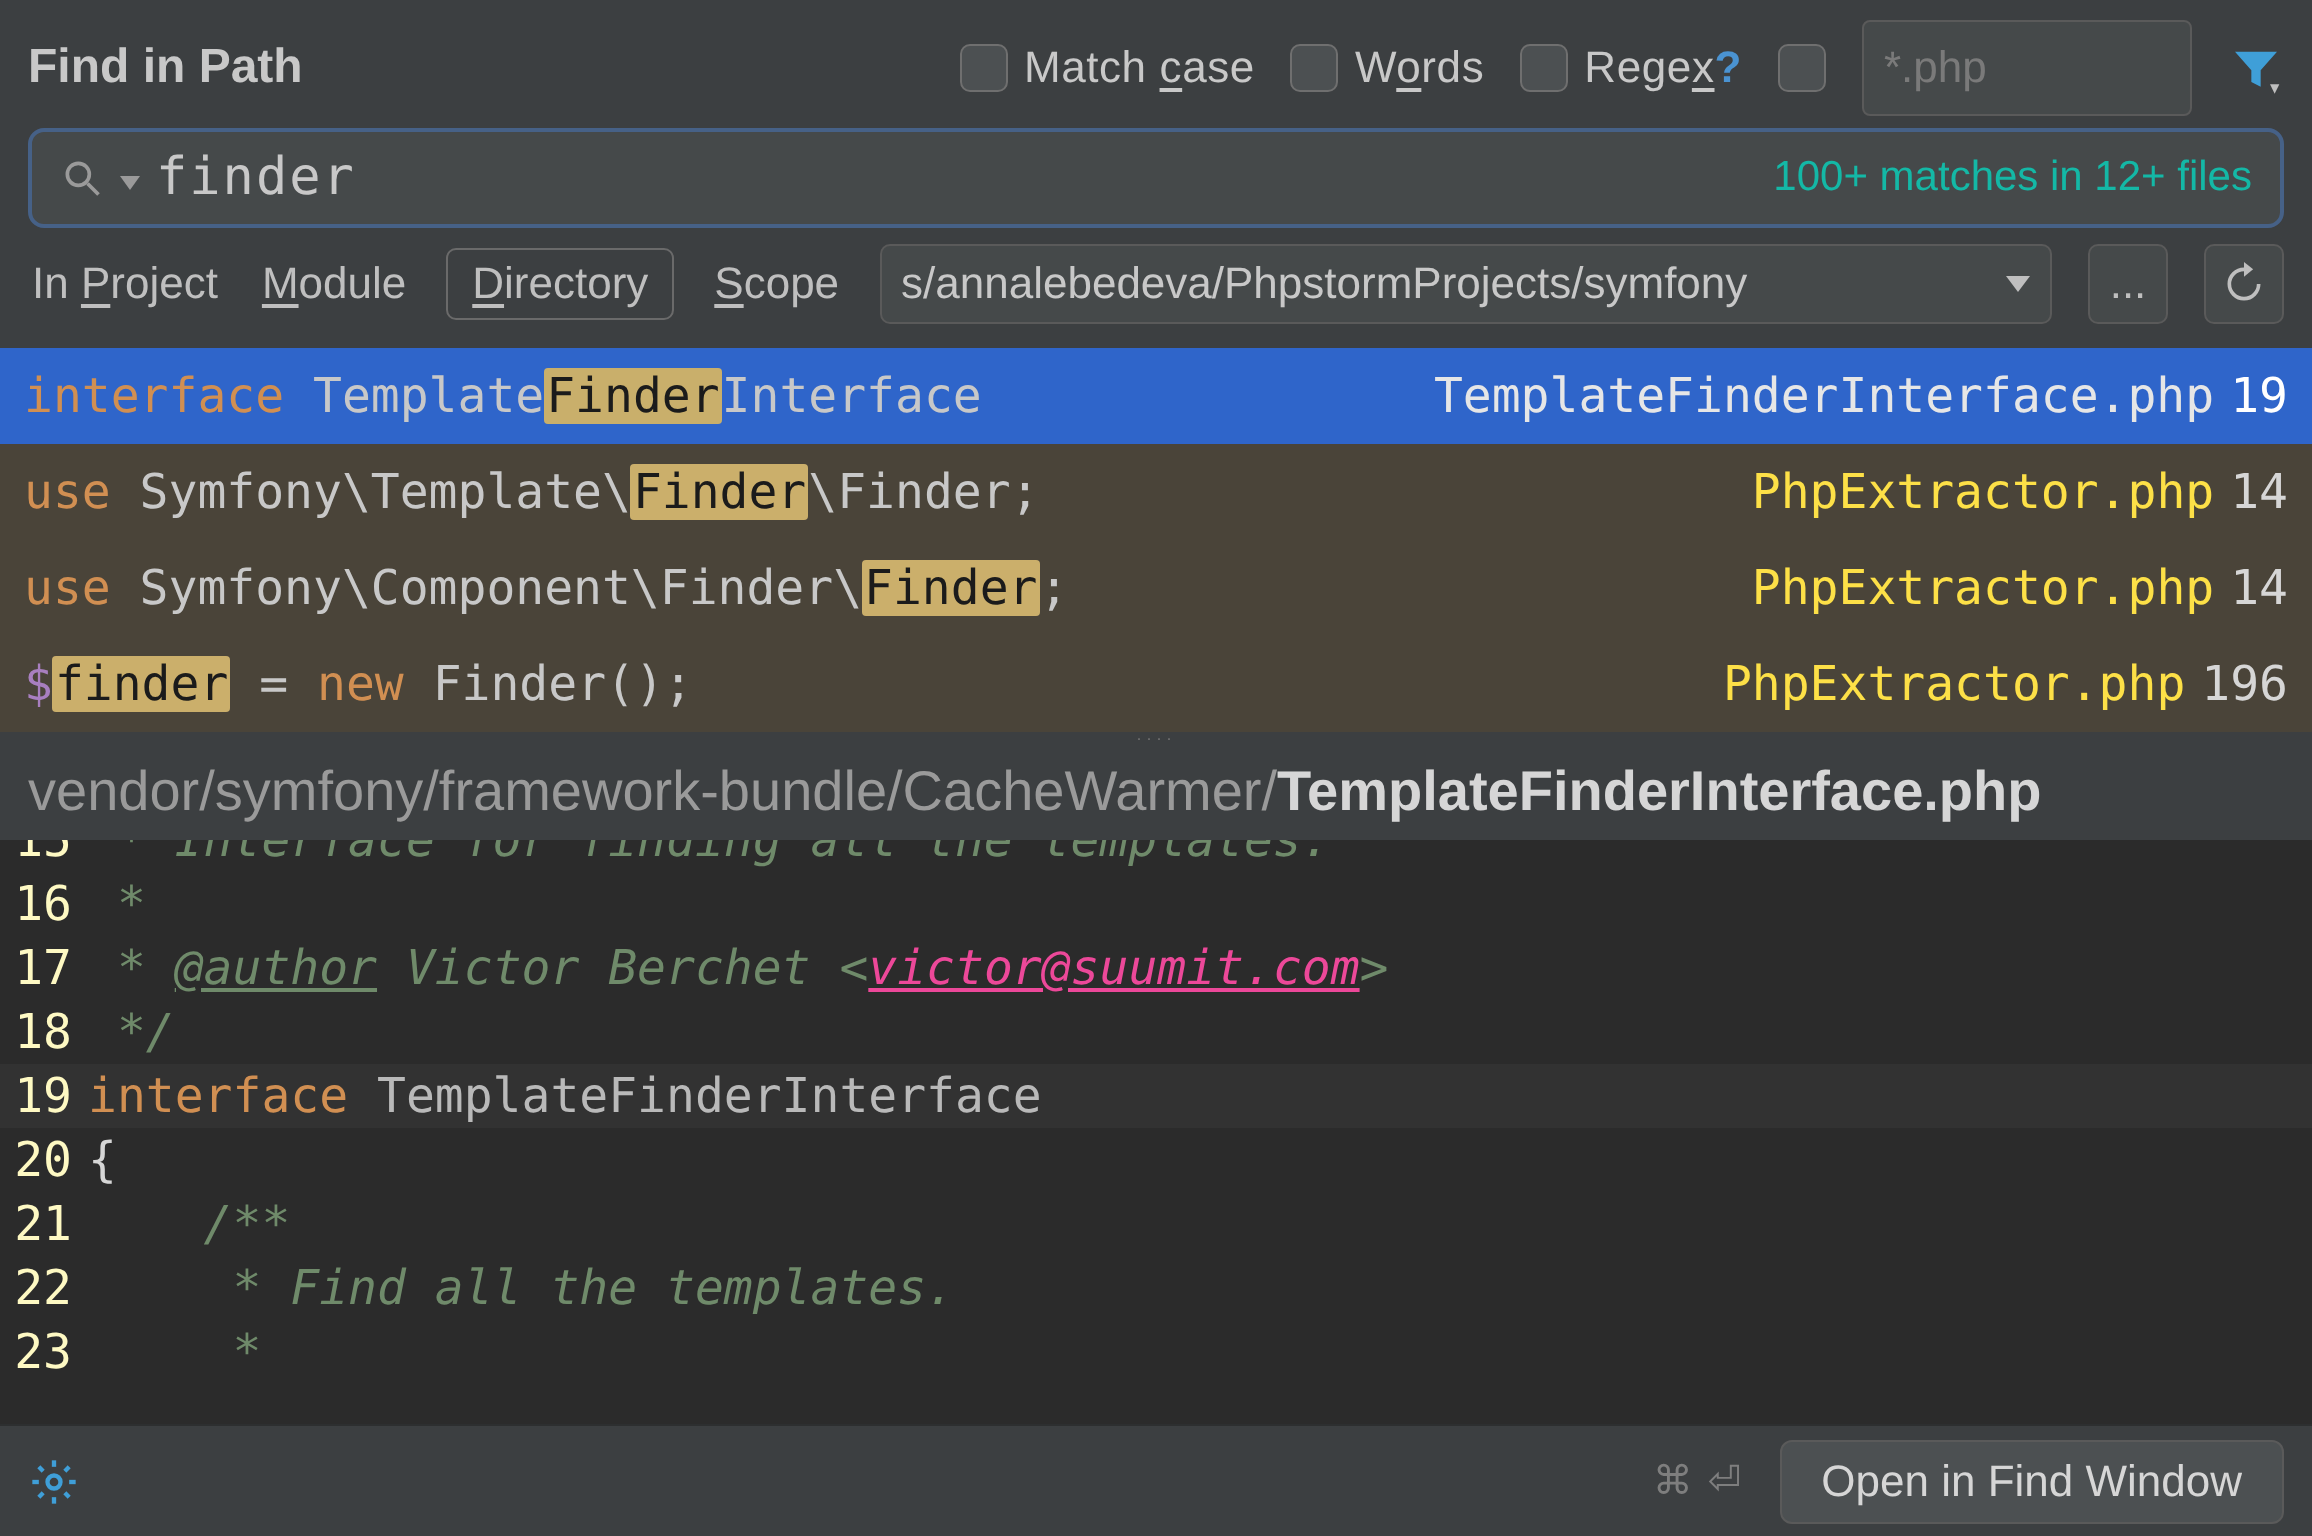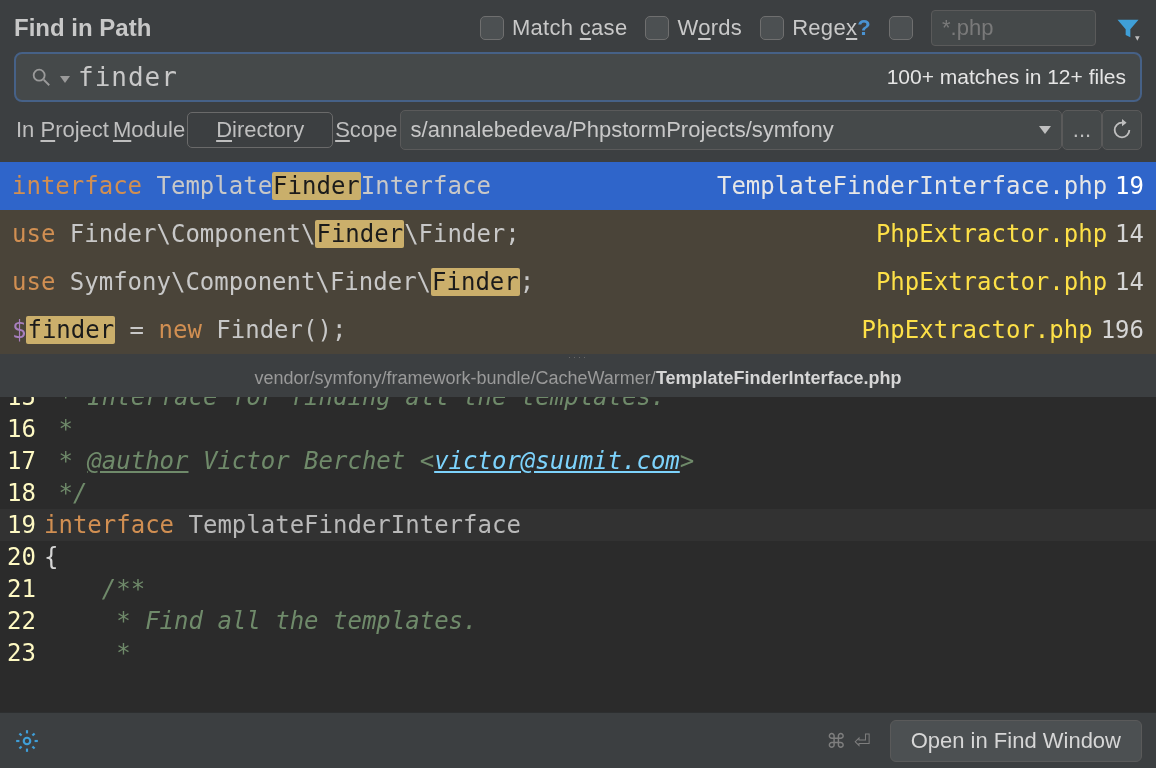--- a/index.html
+++ b/index.html
@@ -32,21 +32,21 @@
     width: 24px; height: 24px;
     border: 1px solid #6f6f6f;
     border-radius: 5px;
     background: #4c5052;
     display: inline-block;
   }
   .opt-label { color: #c8c8c8; letter-spacing: .3px; }
   .u { text-decoration: underline; text-underline-offset: 3px; }
   .qmark { color: #4a93d2; font-weight: 600; }
   .mask-field {
-    width: 165px; height: 36px;
+    width: 165px; height: 48px;
     border: 1px solid #5a5a5a;
     border-radius: 4px;
     background: #45494a;
     color: #7a7a7a;
     padding: 4px 10px;
     font-size: 22px;
     display: flex; align-items: center;
   }
   .filter-icon svg { display: block; }
 
@@ -62,32 +62,32 @@
     gap: 8px;
   }
   .search-field .mag svg { display: block; }
   .search-input {
     flex: 1;
     font-family: "Menlo", monospace;
     font-size: 26px;
     color: #c8c8c8;
     letter-spacing: 1px;
   }
-  .match-count { color: #e5e5e5; font-size: 21px; white-space: nowrap; }
+  .match-count { color: #14b8a6; font-size: 21px; white-space: nowrap; }
 
   
   .scope-row {
-    display: flex; align-items: center; 
+    display: flex; align-items: center; gap: 18px;
     padding: 0 14px 12px 14px;
   }
   .scope-tab { color: #bfbfbf; padding: 4px 2px; }
   .scope-tab.active {
     border: 1px solid #6a6a6a;
     border-radius: 5px;
-    padding: 4px 28px;
+    padding: 4px 12px;
     background: #3c3f41;
   }
   .path-combo {
     flex: 1;
     display: flex; align-items: center;
     height: 40px;
     border: 1px solid #5a5a5a;
     border-radius: 5px;
     background: #45494a;
     padding: 0 10px;
@@ -142,41 +142,40 @@
   .drag-handle {
     height: 6px; background: #3c3f41;
     text-align: center;
     color: #6f6f6f; font-size: 9px; letter-spacing: 2px;
     line-height: 6px;
   }
 
   
   .crumb {
     padding: 8px 14px;
-    font-size: 18px;
+    font-size: 28px;
     color: #9a9a9a;
     background: #3c3f41;
-    text-align: center;
   }
   .crumb .strong { color: #d6d6d6; font-weight: 600; }
 
   .preview {
     flex: 1;
     background: #2b2b2b;
     font-family: "Menlo", monospace;
     font-size: 24px;
     overflow: hidden;
   }
   .gutter { width: 44px; text-align: right; color: #fef9c3; padding-right: 8px; }
   .code-row { display: flex; height: 32px; align-items: center; }
   .code-row.hl-line { background: #323232; }
   .code-cell { flex: 1; white-space: pre; }
   .c-comment { color: #6f8a6a; font-style: italic; }
   .c-tag     { color: #6f8a6a; font-style: italic; text-decoration: underline; }
-  .c-link    { color: #7dd3fc; font-style: italic; text-decoration: underline; }
+  .c-link    { color: #ec4899; font-style: italic; text-decoration: underline; }
   .c-kw      { color: #d18f52; }
   .c-txt     { color: #b9b9b9; margin-top: 24px; }
   .c-br      { color: #d6d6d6; }
 
   
   .footer {
     height: 56px;
     display: flex; align-items: center; justify-content: space-between;
     padding: 0 14px;
     background: #3c3f41;
@@ -275,21 +274,21 @@
 
 <div class="results" id="results-list">
     <div class="result-row selected">
       <span class="rl-text"><span class="kw">interface </span><span class="txt">Template</span><span class="hl-sel">Finder</span><span class="txt">Interface</span></span>
       <span class="rl-right">
         <span class="rl-loc">TemplateFinderInterface.php</span>
         <span class="rl-line">19</span>
       </span>
     </div>
     <div class="result-row">
-      <span class="rl-text"><span class="kw">use </span><span class="txt">Finder\Component\</span><span class="hl">Finder</span><span class="txt">\Finder;</span></span>
+      <span class="rl-text"><span class="kw">use </span><span class="txt">Symfony\Template\</span><span class="hl">Finder</span><span class="txt">\Finder;</span></span>
       <span class="rl-right">
         <span class="rl-loc">PhpExtractor.php</span>
         <span class="rl-line">14</span>
       </span>
     </div>
     <div class="result-row">
       <span class="rl-text"><span class="kw">use </span><span class="txt">Symfony\Component\Finder\</span><span class="hl">Finder</span><span class="txt">;</span></span>
       <span class="rl-right">
         <span class="rl-loc">PhpExtractor.php</span>
         <span class="rl-line">14</span>

